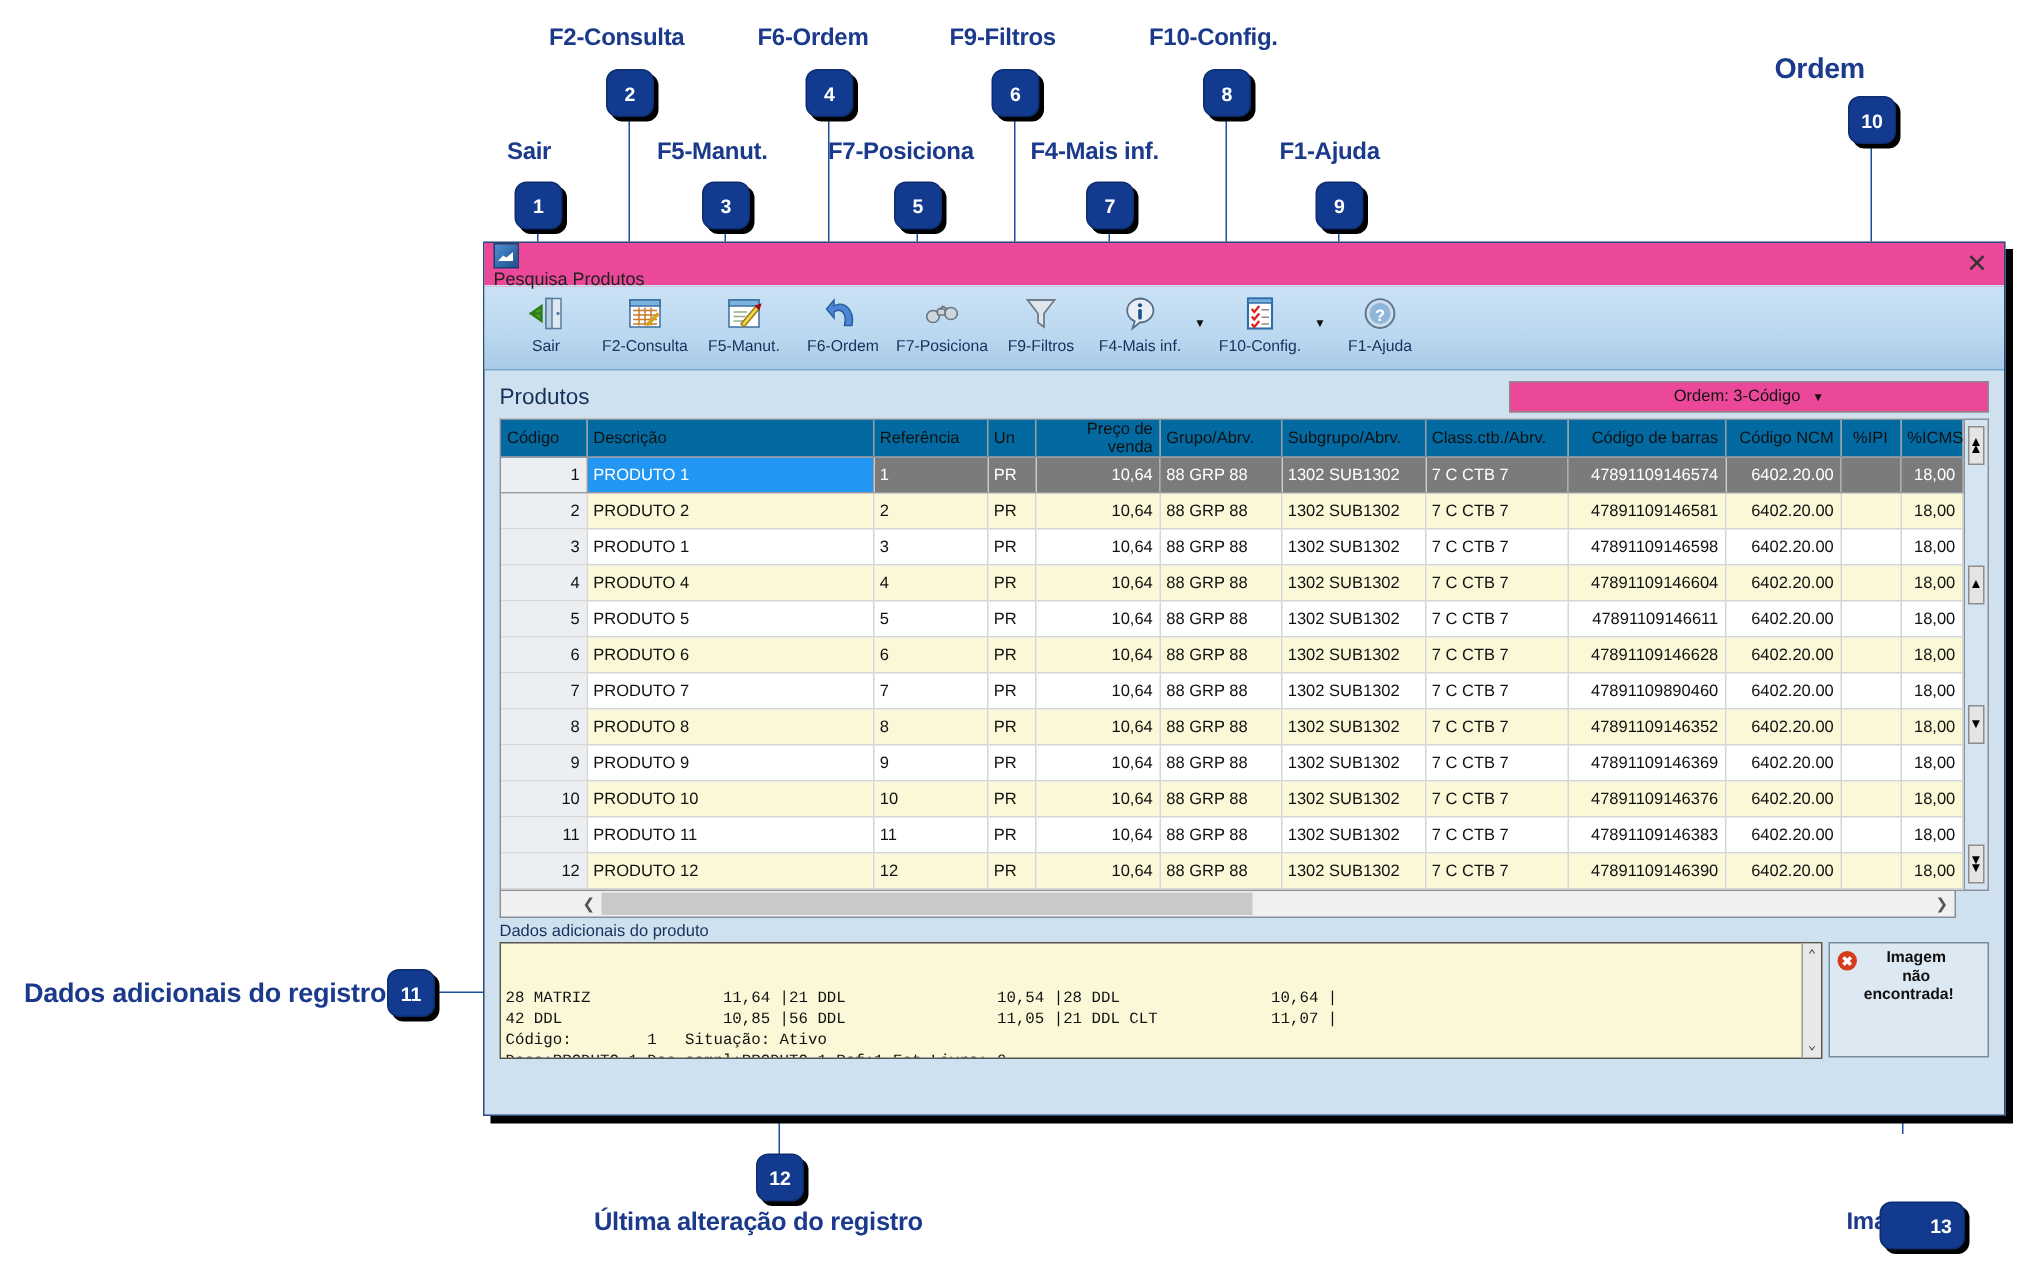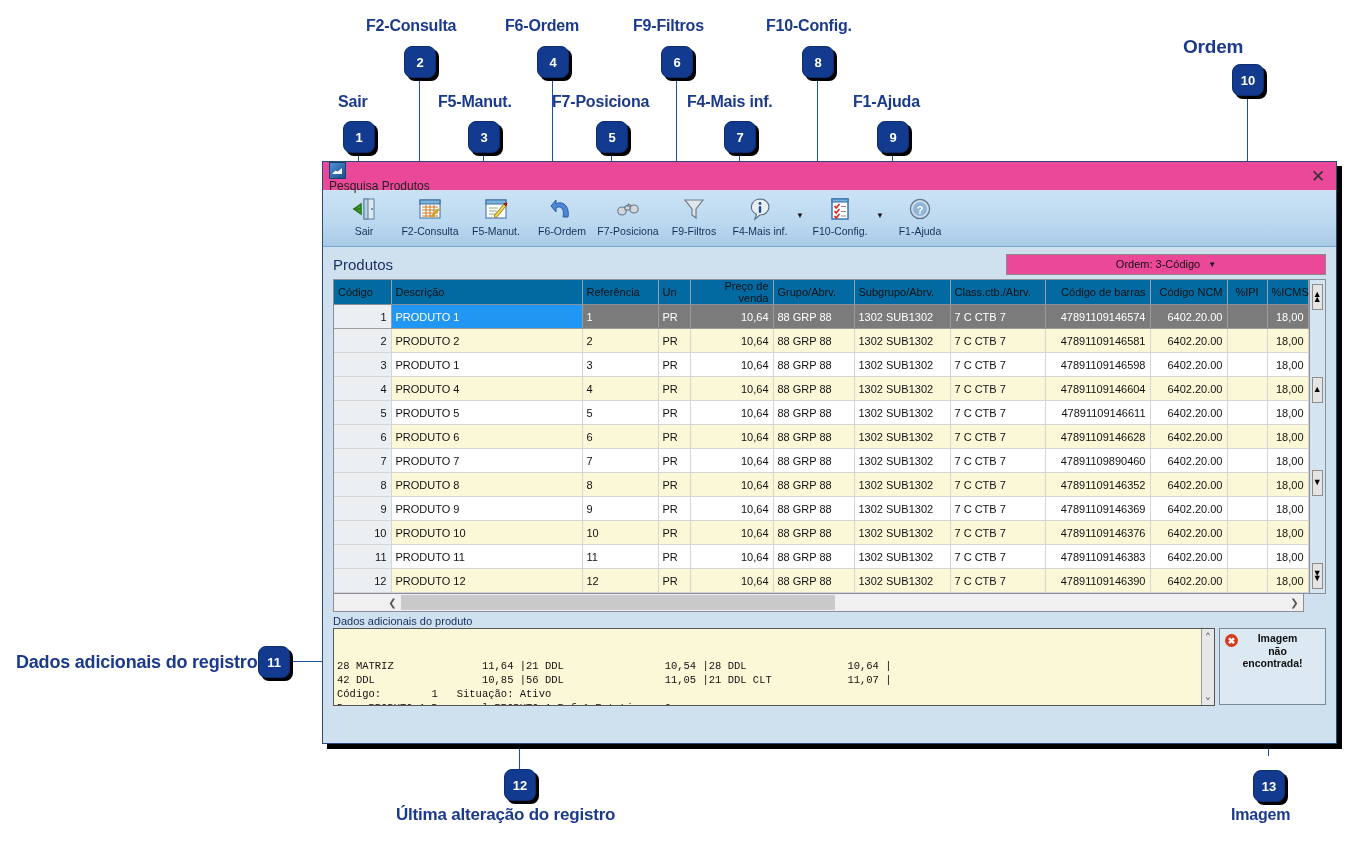--- a/index.html
+++ b/index.html
@@ -201,21 +201,21 @@
 <div class="ann-label" style="left:1183px;top:36px;font-size:19px;">Ordem</div>
 <div class="ann-bubble" style="left:1232px;top:64px;">10</div>
 
 <div class="ann-label" style="left:16px;top:652px;font-size:18px;">Dados adicionais do registro</div>
 <div class="ann-bubble" style="left:258px;top:646px;">11</div>
 
 <div class="ann-label" style="left:396px;top:805px;font-size:17px;">Última alteração do registro</div>
 <div class="ann-bubble" style="left:504px;top:769px;">12</div>
 
 <div class="ann-label" style="left:1231px;top:806px;font-size:16px;">Imagem</div>
-<div class="ann-bubble" style="left:1253px;top:770px;">13</div>
+<div class="ann-bubble" style="left:1253px;top:801px;padding-left:25px;">13</div>
 
 <div id="app-window">
 
   <div class="titlebar">
     <div class="ticon"></div>
     <div class="ttext">Pesquisa Produtos</div>
     <div class="closebtn">✕</div>
   </div>
 
   <div class="toolbar">

